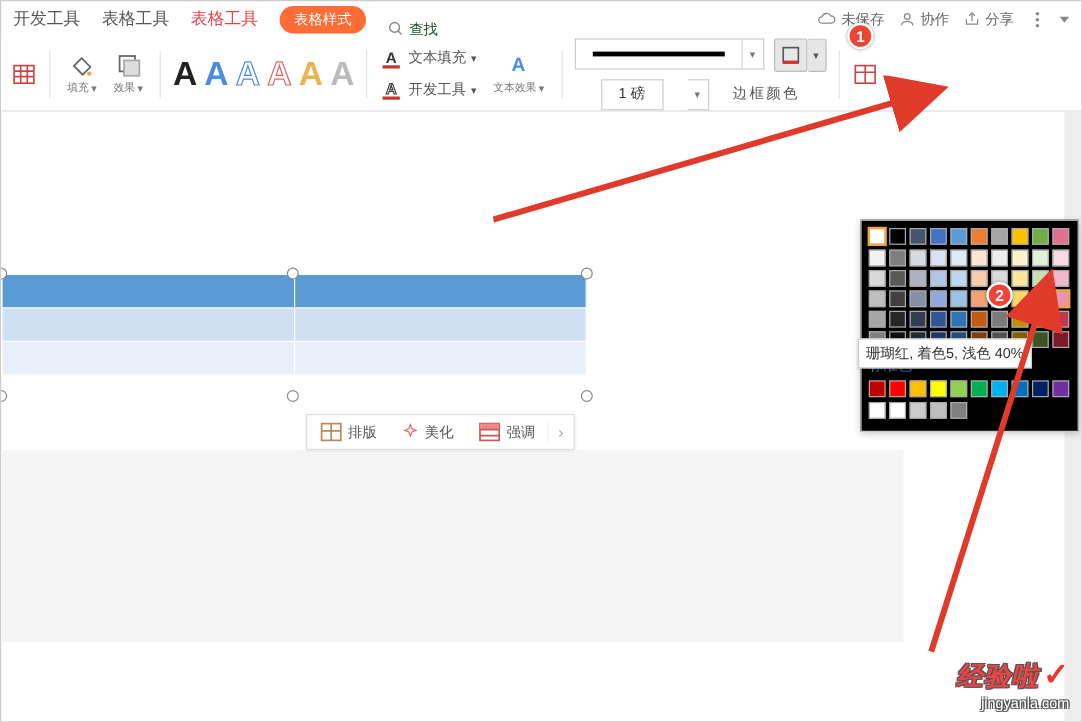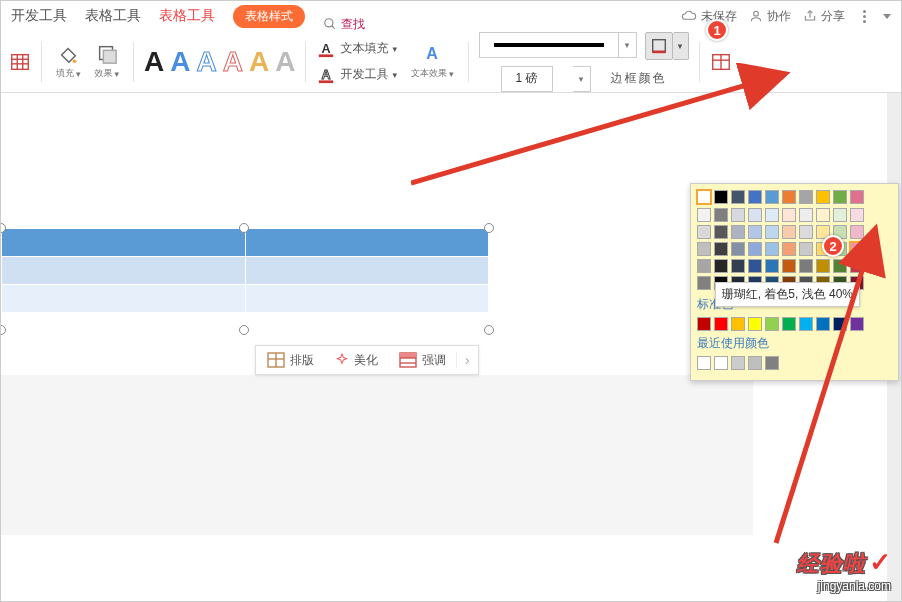--- a/index.html
+++ b/index.html
@@ -2,21 +2,21 @@
 <html><head>
   <meta charset="utf-8">
   <style>
     * { box-sizing: border-box; margin: 0; padding: 0; }
     body { font-family: "Microsoft YaHei", "PingFang SC", sans-serif; font-size: 12px; color: #333; background: #fff; width: 902px; height: 602px; overflow: hidden; position: relative; border: 1px solid #ccc; }
     
     .ribbon-tabs { display: flex; align-items: center; height: 30px; padding: 0 10px; gap: 18px; }
     .ribbon-tab { cursor: pointer; color: #555; font-size: 14px; }
     .ribbon-tab.active { color: #ef4444; }
     .ribbon-btn-orange { background: #fd6c35; color: #fff; border-radius: 12px; padding: 3px 12px; font-size: 12px; }
-    .search-btn { display: flex; align-items: center; gap: 4px; color: #be185d; margin-top: 16px; }
+    .search-btn { display: flex; align-items: center; gap: 4px; color: #14532d; margin-top: 16px; }
     .spacer { flex: 1; }
     .right-tools { display: flex; align-items: center; gap: 12px; color: #666; text-align: center; }
     .right-tool { display: flex; align-items: center; gap: 4px; cursor: pointer; }
     .vdots { width: 14px; display: flex; flex-direction: column; align-items: center; gap: 2px; }
     .vdots span { width: 3px; height: 3px; background: #888; border-radius: 50%; }
     .chev-down { width: 0; height: 0; border-left: 4px solid transparent; border-right: 4px solid transparent; border-top: 5px solid #888; }
 
     .ribbon-tools { display: flex; align-items: center; height: 62px; border-bottom: 1px solid #ddd; padding: 0 8px; gap: 10px; background: #fff; }
     .tool-group { display: flex; align-items: center; gap: 6px; }
     .drop-btn { display: flex; flex-direction: column; align-items: center; gap: 2px; cursor: pointer; padding: 2px 4px; }
@@ -47,21 +47,21 @@
     .alt-lighter { background: #e7effa; }
     .sel-handle { position: absolute; width: 10px; height: 10px; border: 1px solid #888; background: #fff; border-radius: 50%; }
 
     .float-toolbar { position: absolute; left: 254px; top: 252px; border: 1px solid #ddd; background: #fff; display: flex; align-items: center; height: 30px; box-shadow: 0 1px 3px rgba(0,0,0,0.1); }
     .float-item { display: flex; align-items: center; gap: 4px; padding: 0 10px; font-size: 12px; color: #555; cursor: pointer; }
     .float-chev { padding: 0 8px; color: #aaa; font-size: 14px; border-left: 1px solid #eee; }
 
     .slide-strip-shadow { position: absolute; left: 0; top: 282px; width: 752px; height: 160px; background: #f5f5f5; }
     .right-scroll { position: absolute; right: 0; top: 0px; width: 14px; height: 510px; background: #eee; }
 
-    .color-dropdown { position: absolute; right: 2px; top: 90px; width: 209px; background: #fef9c3; border: 1px solid #ccc; box-shadow: 0 2px 6px rgba(0,0,0,0.2); padding: 6px; }
+    .color-dropdown { position: absolute; right: 2px; top: 90px; width: 182px; background: #000000; border: 1px solid #ccc; box-shadow: 0 2px 6px rgba(0,0,0,0.2); padding: 6px; }
     .color-grid { display: grid; grid-template-columns: repeat(10, 14px); gap: 3px; margin-bottom: 4px; }
     .swatch { width: 14px; height: 14px; border: 1px solid #aaa; }
     .swatch.sel { outline: 2px solid #f7a439; outline-offset: -1px; }
     .color-section-label { font-size: 12px; color: #3a7ac2; margin: 4px 0; }
     .tooltip-box { position: absolute; right: 38px; top: 98px; background: #fff; border: 1px solid #ccc; padding: 3px 6px; font-size: 12px; white-space: nowrap; box-shadow: 0 1px 3px rgba(0,0,0,0.2); }
 
     .annot { position: absolute; }
     .circle-num { width: 22px; height: 22px; background: #e43; color: #fff; border: 2px solid #fff; border-radius: 50%; display: flex; align-items: center; justify-content: center; font-weight: bold; font-size: 13px; box-shadow: 0 0 3px rgba(0,0,0,0.4); }
 
     .watermark { position: absolute; right: 10px; bottom: 8px; text-align: right; font-family: Arial, sans-serif; }
@@ -371,21 +371,20 @@
         <div class="swatch" style="background: rgb(255, 0, 0);"></div>
         <div class="swatch" style="background: rgb(255, 192, 0);"></div>
         <div class="swatch" style="background: rgb(255, 255, 0);"></div>
         <div class="swatch" style="background: rgb(146, 208, 80);"></div>
         <div class="swatch" style="background: rgb(0, 176, 80);"></div>
         <div class="swatch" style="background: rgb(0, 176, 240);"></div>
         <div class="swatch" style="background: rgb(0, 112, 192);"></div>
         <div class="swatch" style="background: rgb(0, 32, 96);"></div>
         <div class="swatch" style="background: rgb(112, 48, 160);"></div>
       </div>
-    <div class="color-section-label">最近使用颜色</div>
     <div class="color-grid" id="recent-row">
         <div class="swatch" style="background: rgb(255, 255, 255);"></div>
         <div class="swatch" style="background: rgb(255, 255, 255);"></div>
         <div class="swatch" style="background: rgb(204, 204, 204);"></div>
         <div class="swatch" style="background: rgb(191, 191, 191);"></div>
         <div class="swatch" style="background: rgb(128, 128, 128);"></div>
       </div>
   </div>
 
   <svg class="arrow" style="left:410px;top:-30px" width="400" height="130">

